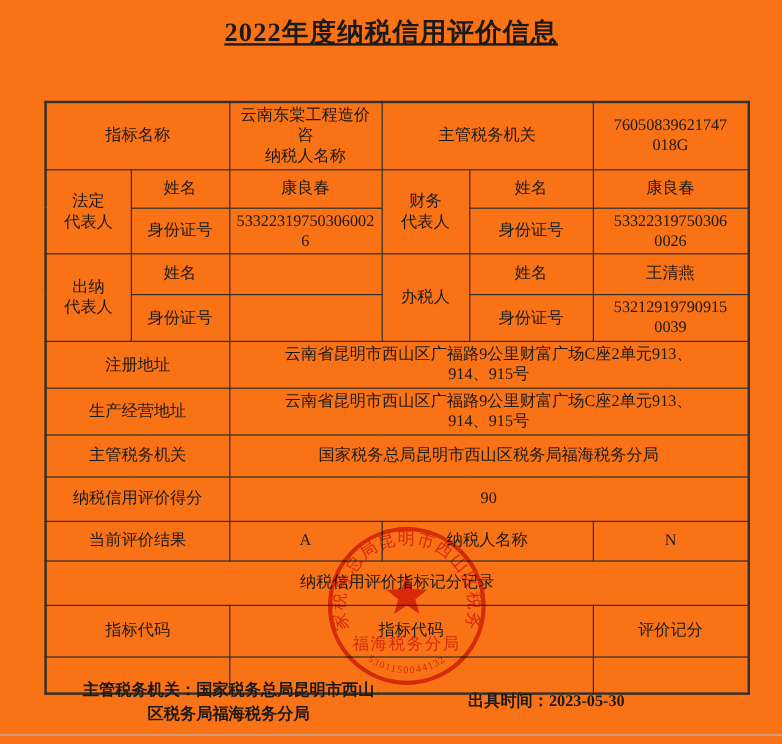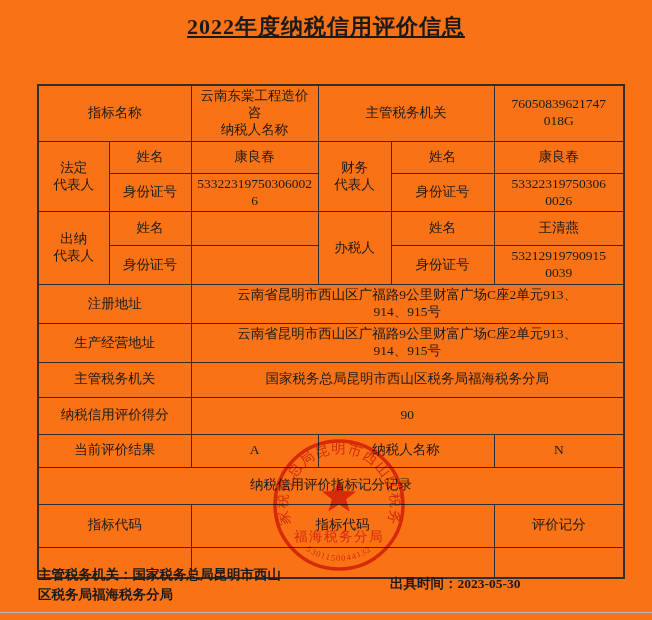--- a/index.html
+++ b/index.html
@@ -46,21 +46,21 @@
   .footer{
     position:absolute;
     left:0;top:563px;
     width:652px;
     font-size:13.5px;
     font-weight:bold;
   }
   .footer .authority{
     position:absolute;left:38px;top:2px;
     width:305px;
-    text-align:left;
+    text-align:center;
     white-space:pre-line;
     line-height:1.45;
   }
   .footer .issue{
     position:absolute;left:390px;top:12px;
     white-space:nowrap;
   }
   .page-divider{
     position:absolute;
     left:0;top:612px;width:652px;height:0;

